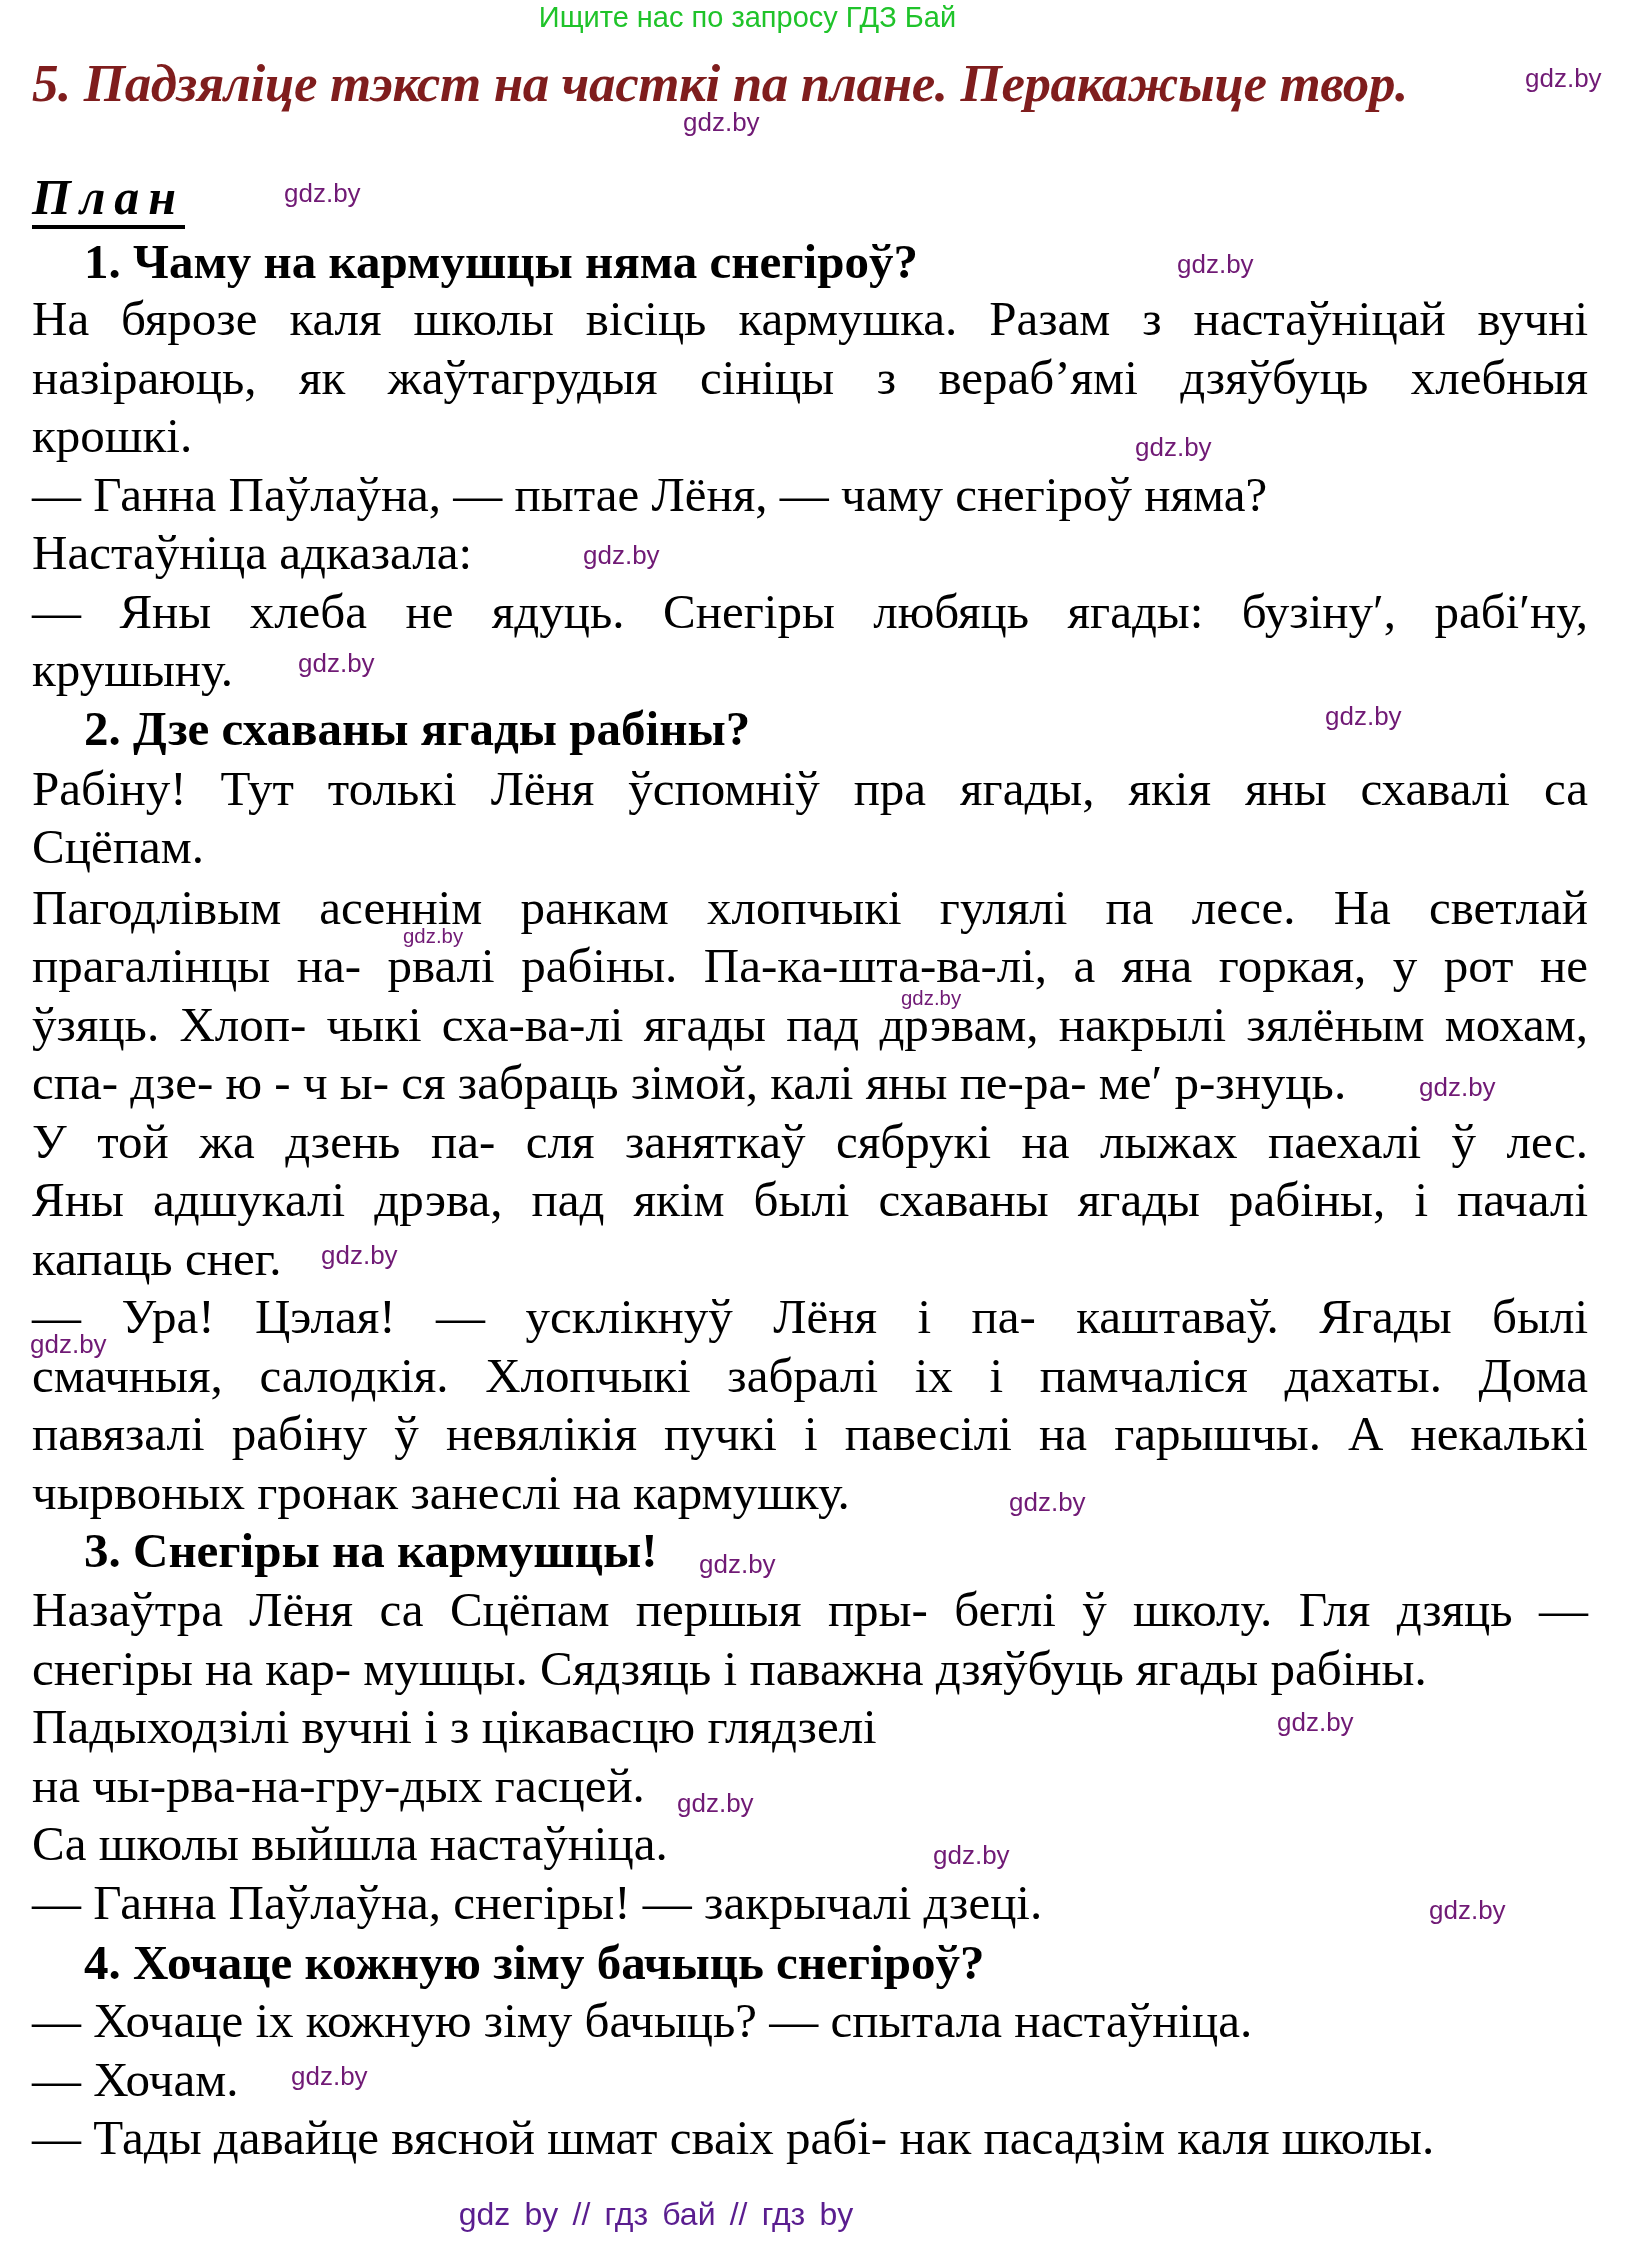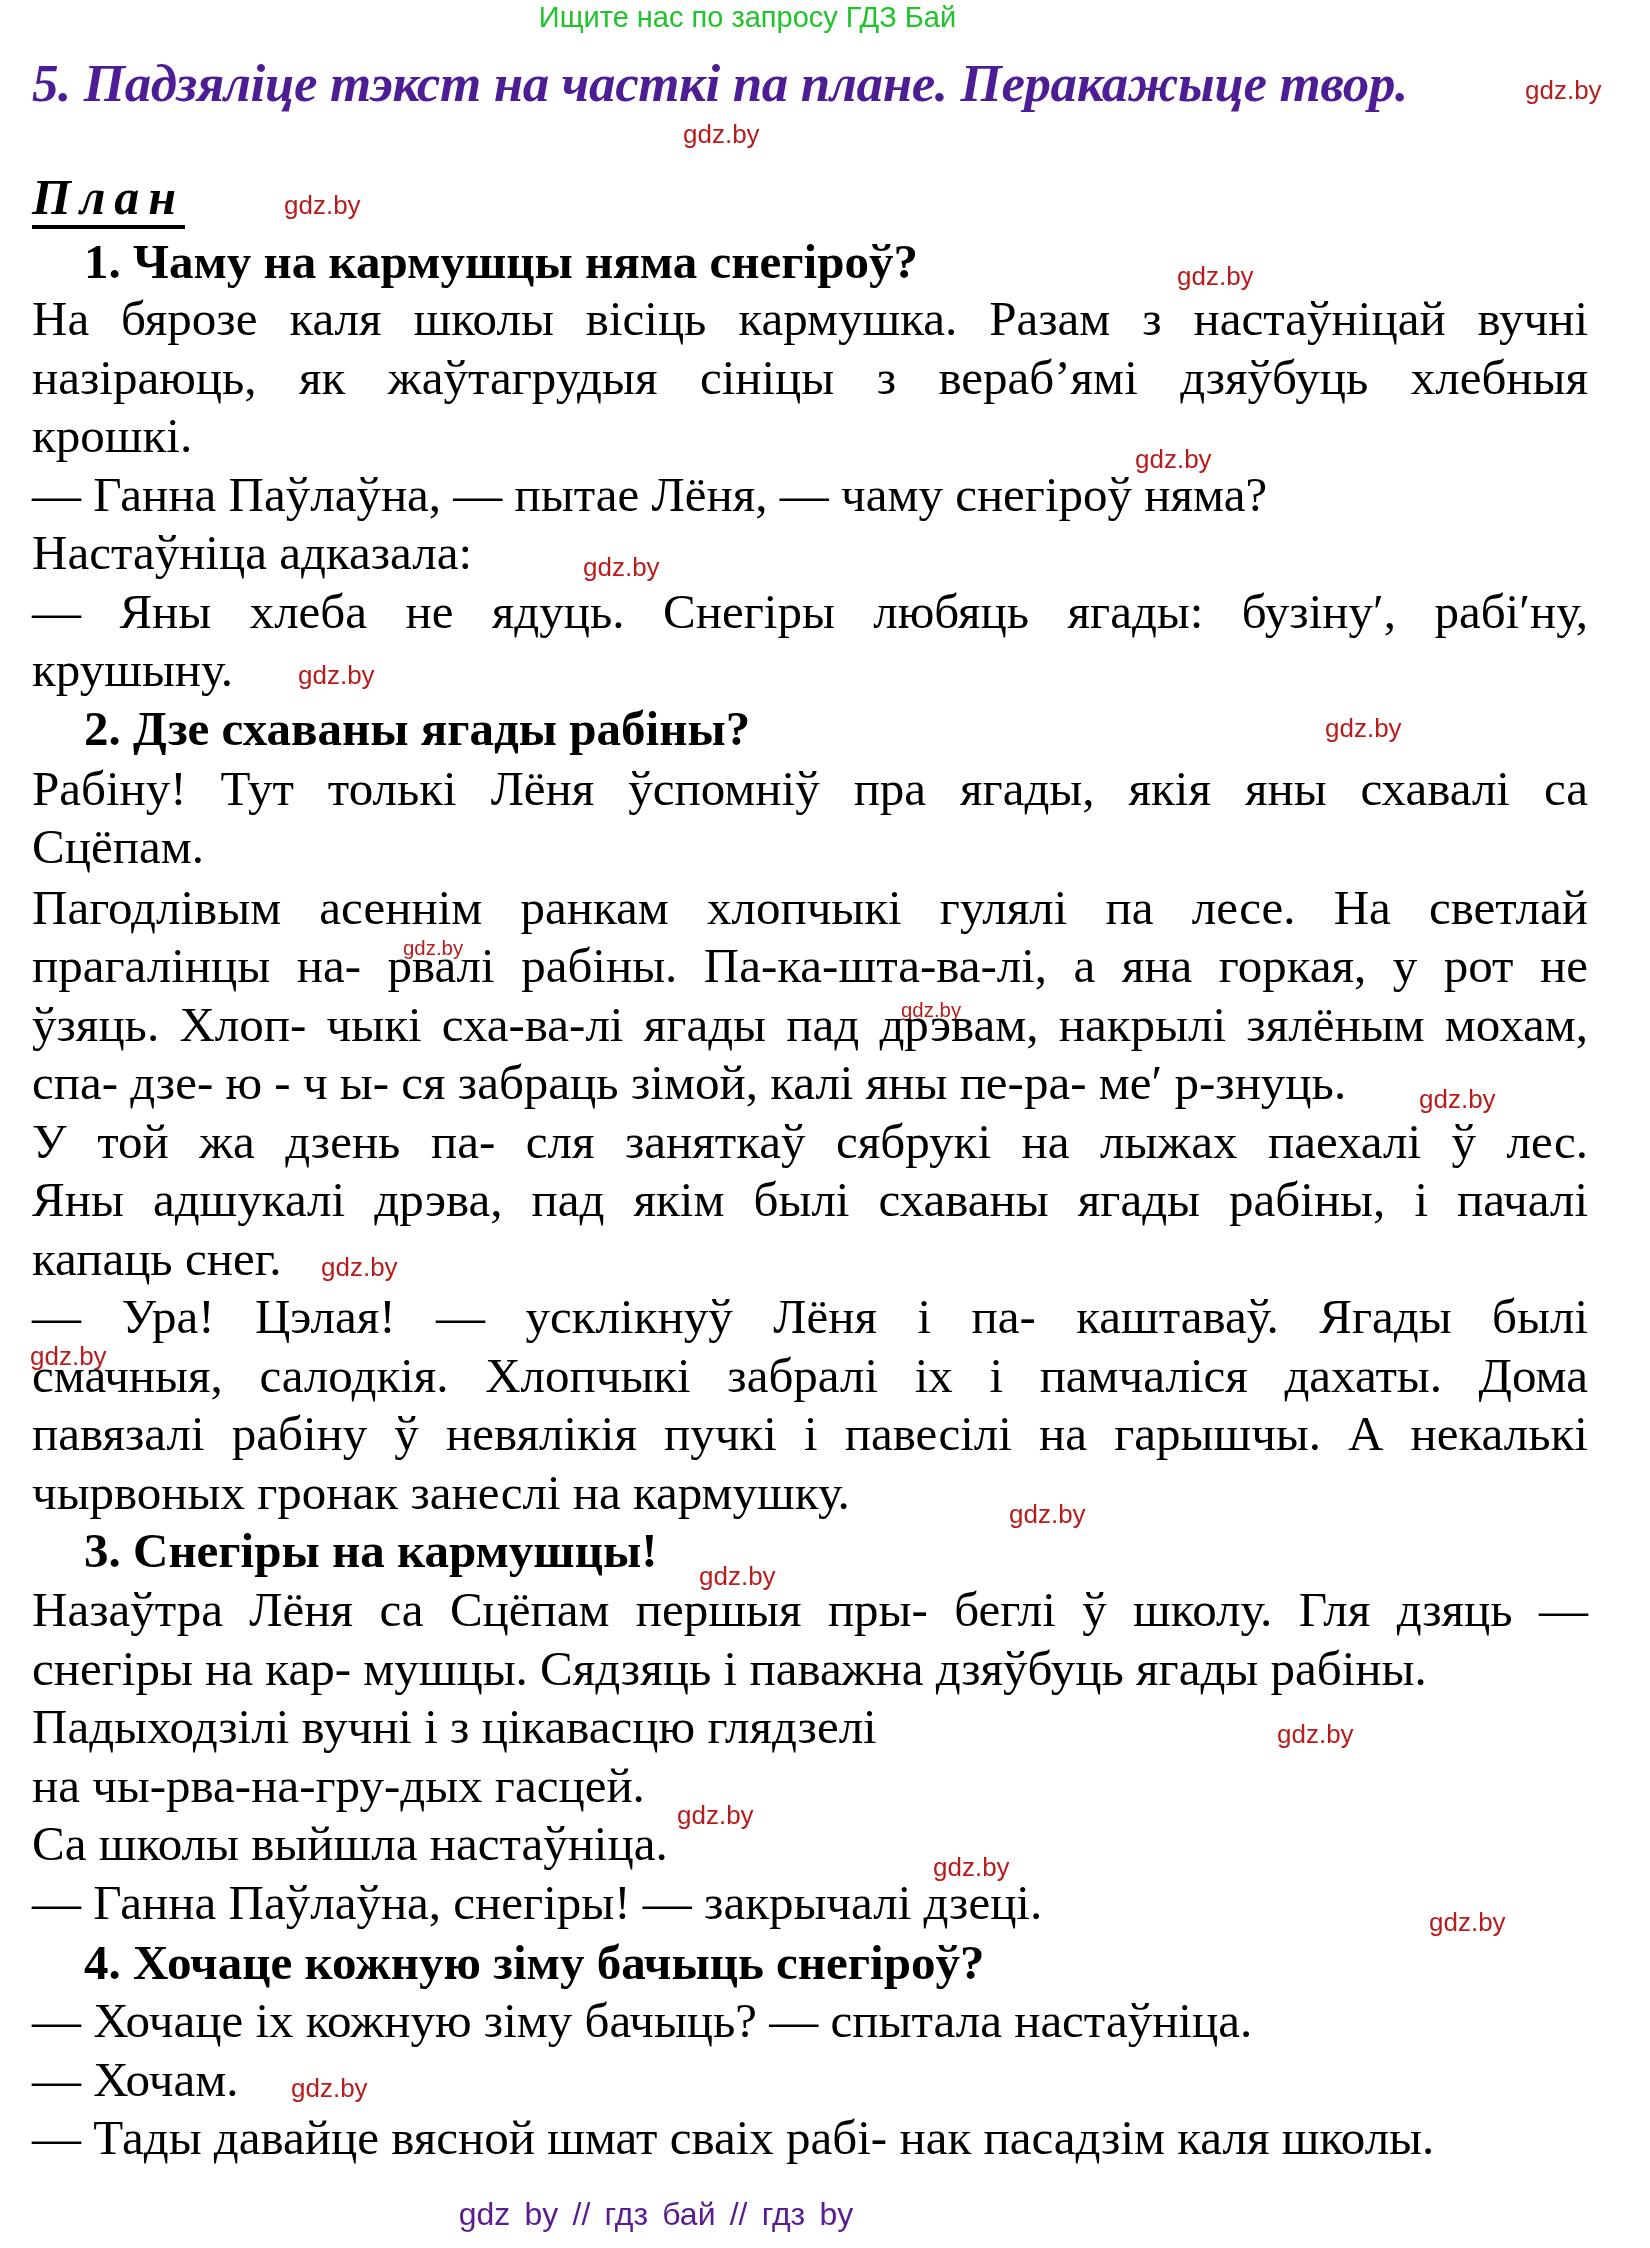--- a/index.html
+++ b/index.html
@@ -1,25 +1,25 @@
 <!DOCTYPE html>
 <html style="font-size:14px"><head>
 <meta charset="utf-8">
 <style>
   html, body { margin:0; padding:0; background:#ffffff; }
   body { width:1650px; height:2249px; position:relative; overflow:hidden; }
   .page { position:absolute; left:0; top:0; width:1650px; height:2249px; background:#fff; }
   .top-banner { position:absolute; top:0; left:0; width:1495px; text-align:center;
     font-family:"Liberation Sans", sans-serif; font-size:29px; line-height:34px; color:#1fc32a; }
   .title { position:absolute; left:32px; top:51px; font-family:"Liberation Serif", serif;
-    font-style:italic; font-weight:bold; font-size:53px; line-height:64px; color:#4c1d95; white-space:nowrap; letter-spacing:-0.4px; }
+    font-style:italic; font-weight:bold; font-size:53px; line-height:64px; color:#7f1d1d; white-space:nowrap; letter-spacing:-0.4px; }
   .plan { position:absolute; left:32px; top:170px; font-family:"Liberation Serif", serif;
     font-style:italic; font-weight:bold; font-size:50px; line-height:55px; color:#000;
     letter-spacing:8.9px; border-bottom:4.4px solid #000; padding-bottom:0; }
-  .wm { position:absolute; font-family:"Liberation Sans", sans-serif; font-size:26px; line-height:28px; color:#b91c1c; white-space:nowrap;margin-top:12px; }
+  .wm { position:absolute; font-family:"Liberation Sans", sans-serif; font-size:26px; line-height:28px; color:#701a75; white-space:nowrap; }
   .line { position:absolute; left:32px; width:1556px; font-family:"Liberation Serif", serif;
     font-size:49px; line-height:59px; color:#000; white-space:nowrap; }
   .line.just { text-align:justify; text-align-last:justify; }
   .heading { position:absolute; left:84px; font-family:"Liberation Serif", serif; font-weight:bold;
     font-size:49px; line-height:59px; color:#000; white-space:nowrap; }
   .footer { position:absolute; left:0; top:2197px; width:1312px; text-align:center;
     font-family:"Liberation Sans", sans-serif; font-size:32px; line-height:35px; color:#5a1d8f; word-spacing:5.3px; }
 </style>
 </head>
 <body>

